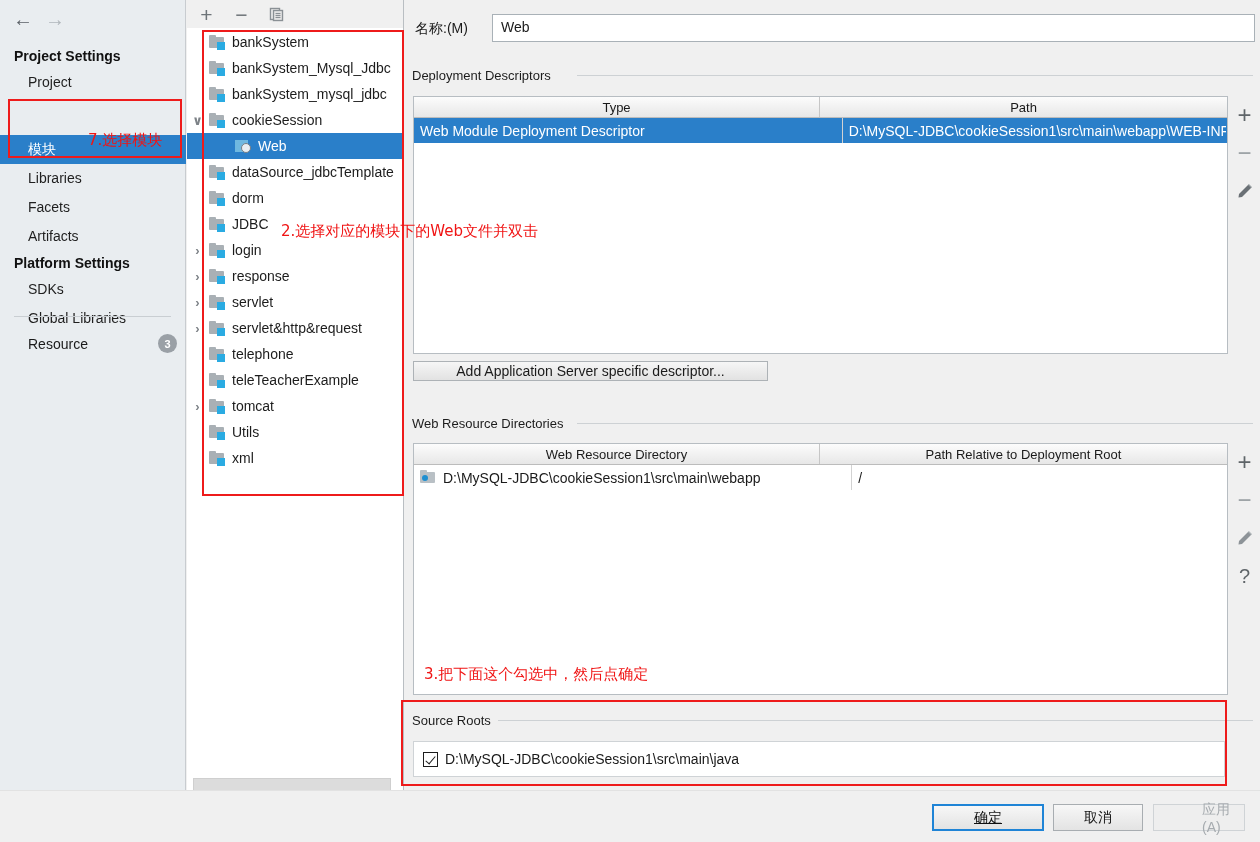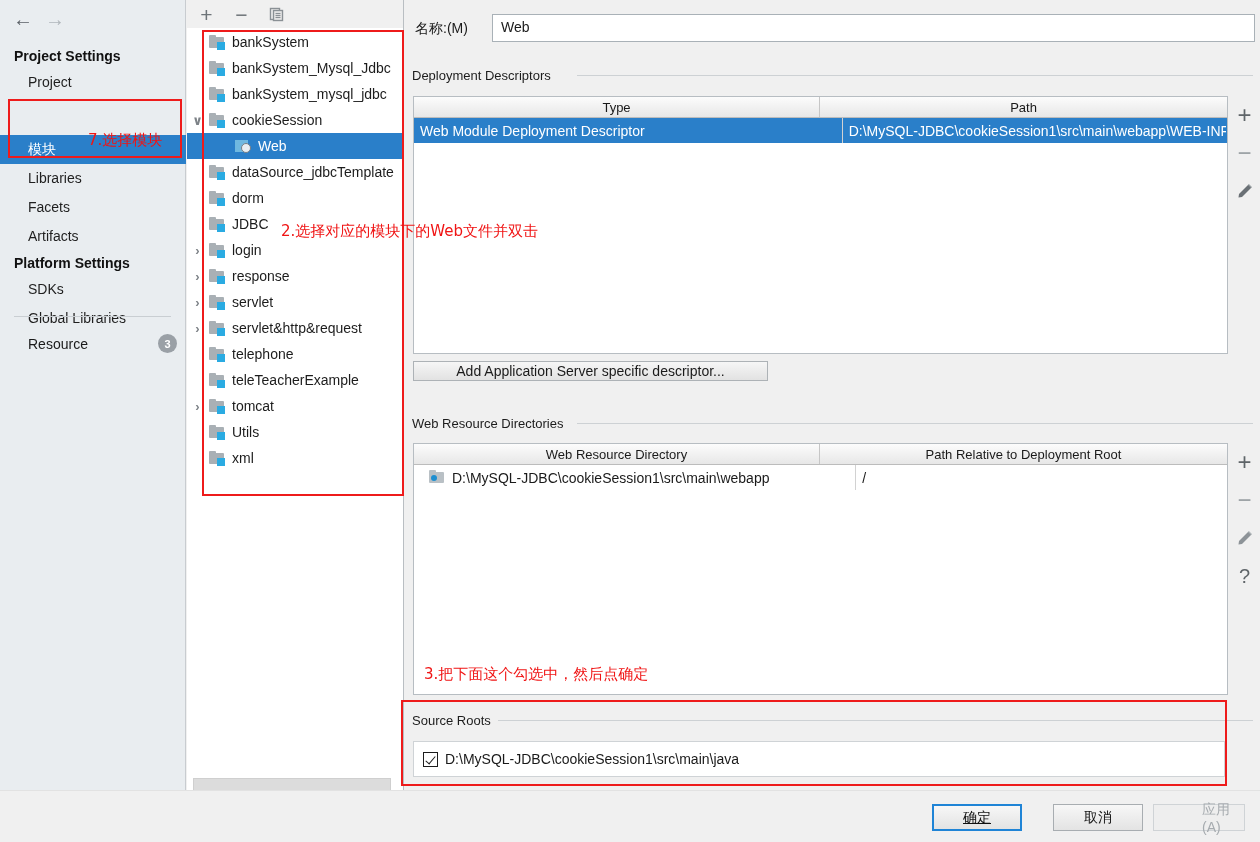--- a/index.html
+++ b/index.html
@@ -245,21 +245,21 @@
     position: absolute; left: 0; top: 790px; width: 1260px; height: 52px;
     background: #f0f0f0; border-top: 1px solid #e2e2e2;
   }
   .dlgbtn {
     position: absolute; top: 804px; height: 27px;
     background: linear-gradient(#f7f7f7, #e3e3e3);
     border: 1px solid #a8adb1;
     display: flex; align-items: center; justify-content: center;
     font-size: 14px; color: #111;
   }
-  #btn-ok { left: 932px; width: 90px; border: 2px solid #1f84d6; text-decoration: underline; }
+  #btn-ok { left: 932px; width: 112px; border: 2px solid #1f84d6; text-decoration: underline; }
   #btn-cancel { left: 1053px; width: 90px; }
   #btn-apply { left: 1153px; width: 92px; color: #a6abaf; border-color: #cfd3d6; background: #eeeeee; padding-left: 48px; }
 </style>
 </head>
 <body>
 
 <div id="root">
 
   <div id="sidebar">
     <div id="navbtns">
@@ -485,21 +485,21 @@
 
     <div class="group-title" style="left:7px; top:416px;">Web Resource Directories</div>
     <div class="group-rule" style="left:172px; top:423px; width:676px;"></div>
 
     <div class="tbl" id="wr-table" style="left:8px; top:443px; width:815px; height:252px;">
       <div class="tbl-head">
         <div class="th" style="width:406px;">Web Resource Directory</div>
         <div class="th" style="width:407px;">Path Relative to Deployment Root</div>
       </div>
       <div class="tbl-row">
-        <div class="td sep" style="width:476px;margin-left:9px;">
+        <div class="td sep" style="width:476px;">
           <span class="ico-dirlink">
             <span class="tab"></span>
               <span class="fld"></span>
               <span class="dot"></span>
           </span>
           <span>D:\MySQL-JDBC\cookieSession1\src\main\webapp</span>
         </div>
         <div class="td" style="width:407px;">/</div>
       </div>
     </div>

